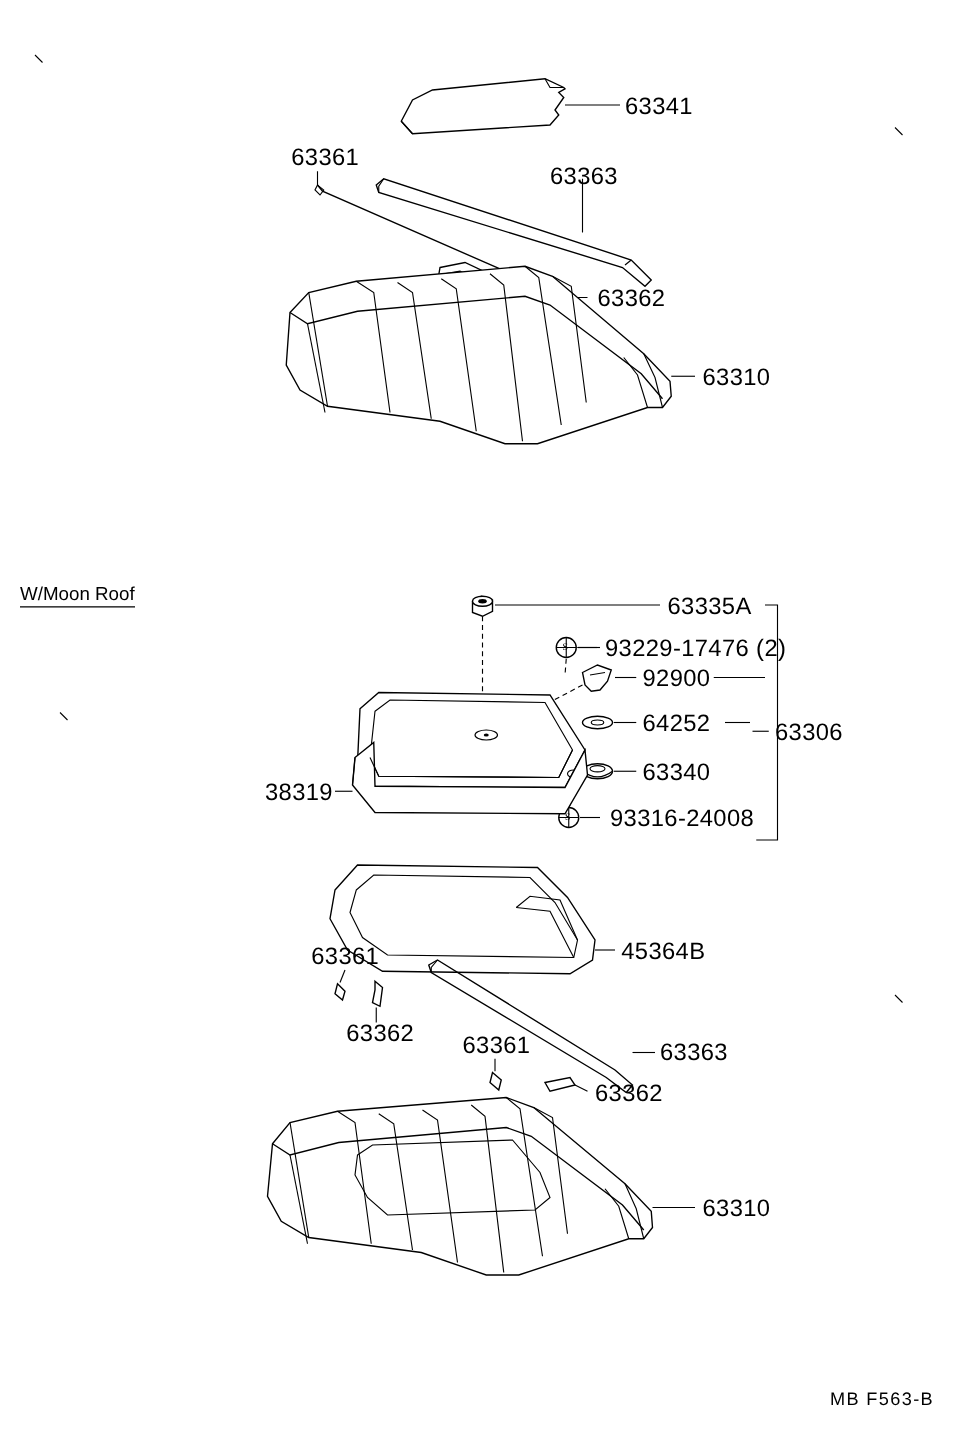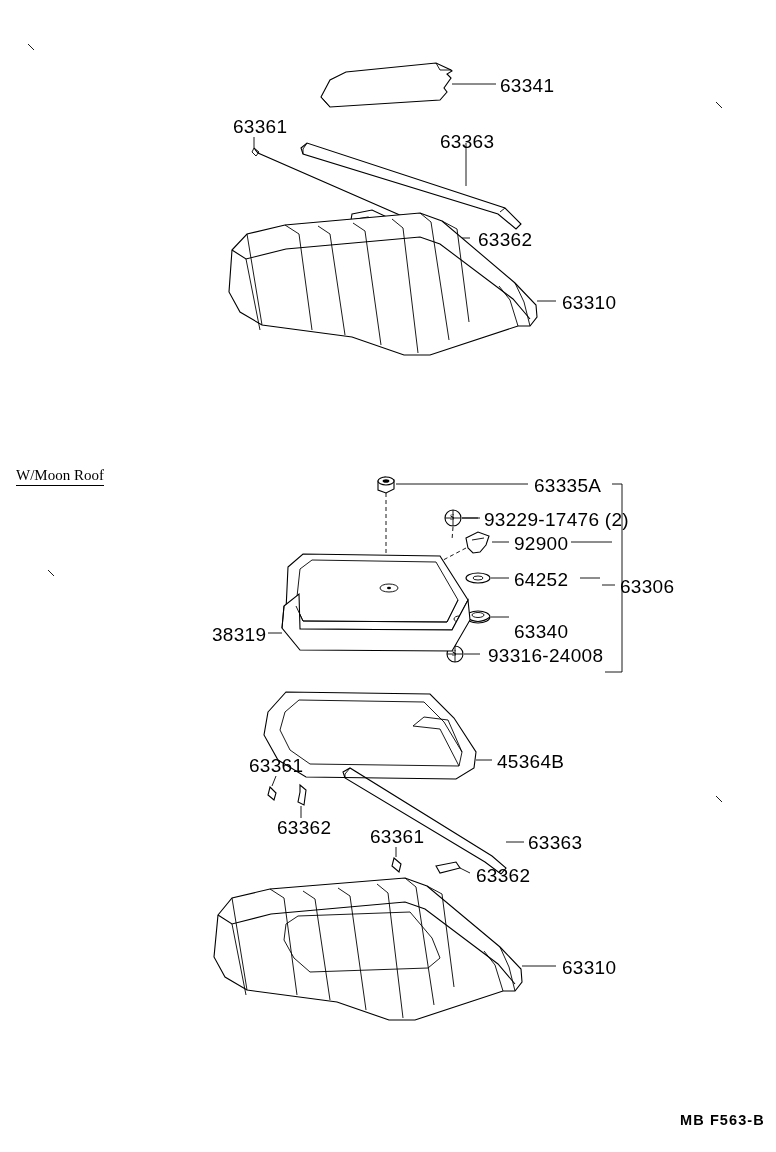--- a/index.html
+++ b/index.html
@@ -218,33 +218,33 @@
 
   <div class="lbl tiny" style="left:450px; top:514px;">S</div>
   <div class="lbl tiny" style="left:452px; top:650px;">S</div>
 
   <div class="lbl" style="left:500px; top:76px;">63341</div>
   <div class="lbl" style="left:233px; top:117px;">63361</div>
   <div class="lbl" style="left:440px; top:132px;">63363</div>
   <div class="lbl" style="left:478px; top:230px;">63362</div>
   <div class="lbl" style="left:562px; top:293px;">63310</div>
 
-  <div class="section-title" style="left:16px; top:467px;font-family:Liberation Serif, serif;">W/Moon Roof</div>
+  <div class="section-title" style="left:16px; top:467px;">W/Moon Roof</div>
 
   <div class="lbl" style="left:534px; top:476px;">63335A</div>
   <div class="lbl" style="left:484px; top:510px;">93229-17476 (2)</div>
   <div class="lbl" style="left:514px; top:534px;">92900</div>
   <div class="lbl" style="left:514px; top:570px;">64252</div>
-  <div class="lbl" style="left:514px; top:622px;">63340</div>
+  <div class="lbl" style="left:514px; top:609px;">63340</div>
   <div class="lbl" style="left:488px; top:646px;">93316-24008</div>
   <div class="lbl" style="left:620px; top:577px;">63306</div>
   <div class="lbl" style="left:212px; top:625px;">38319</div>
   <div class="lbl" style="left:497px; top:752px;">45364B</div>
   <div class="lbl" style="left:249px; top:756px;">63361</div>
   <div class="lbl" style="left:277px; top:818px;">63362</div>
   <div class="lbl" style="left:370px; top:827px;">63361</div>
   <div class="lbl" style="left:528px; top:833px;">63363</div>
   <div class="lbl" style="left:476px; top:866px;">63362</div>
   <div class="lbl" style="left:562px; top:958px;">63310</div>
 
-  <div class="footer-code" style="left:680px; top:1112px;font-weight:bold;">MB F563-B</div>
+  <div class="footer-code" style="left:664px; top:1112px;">MB F563-B</div>
 
 </div>
 
 </body></html>

